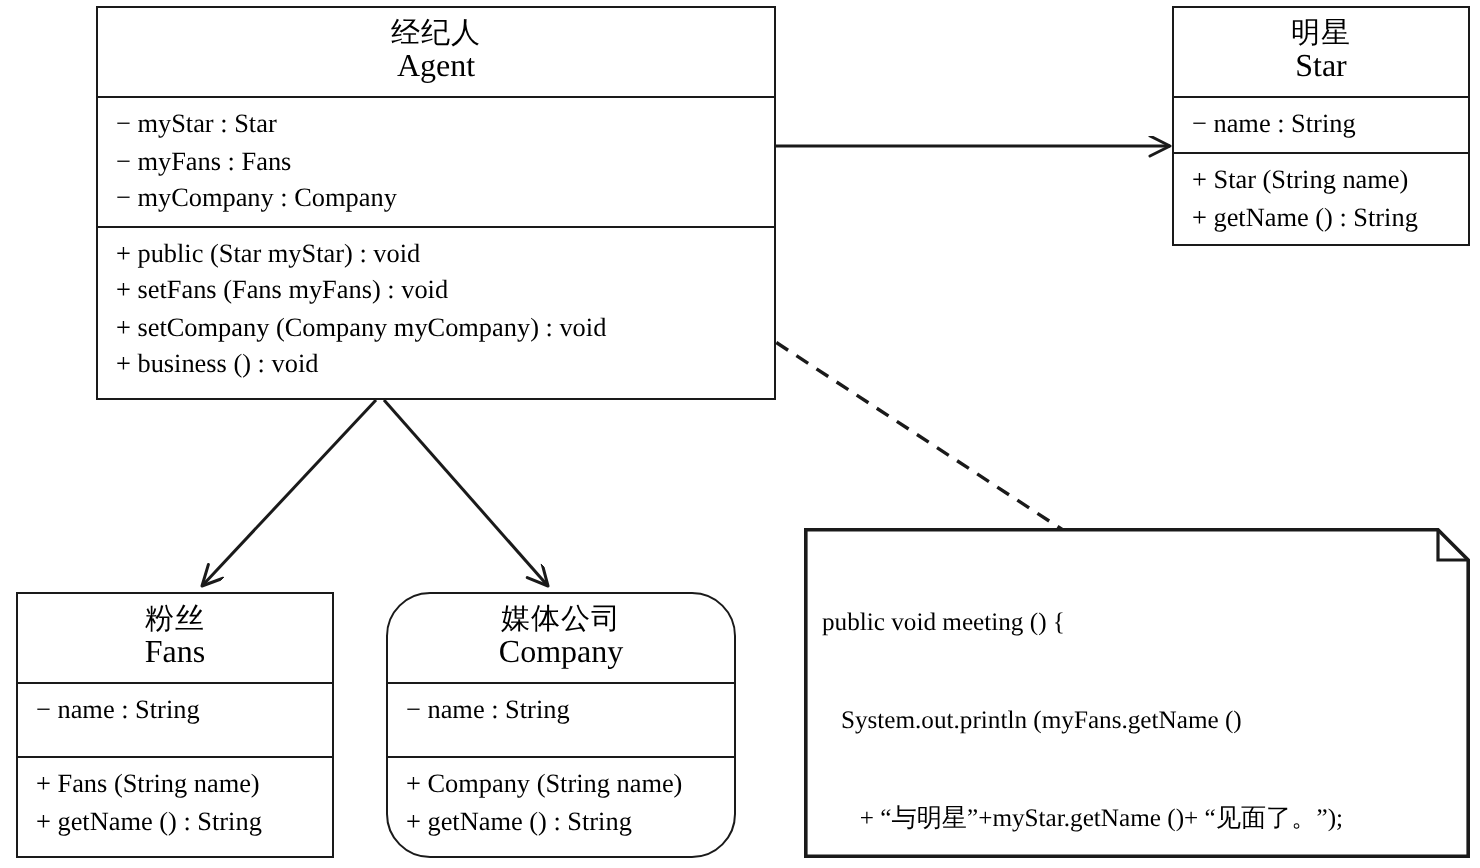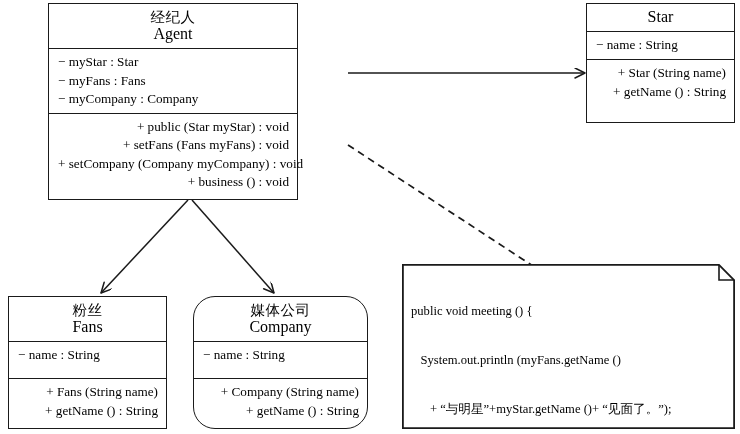--- a/index.html
+++ b/index.html
@@ -16,35 +16,35 @@
     box-sizing:border-box;
     border:1.6px solid #1a1a1a;
     background:#ffffff;
     z-index:3;
   }
   .uml-compartment{
     box-sizing:border-box;
     border-bottom:1.6px solid #1a1a1a;
     padding:4px 8px 4px 9px;
   }
-  .uml-compartment:last-child{border-bottom:none;text-align:right;}
+  .uml-compartment:last-child{border-bottom:none;}
   .uml-head{
     text-align:center;
     padding:5px 4px 6px 4px;
   }
   .cls-cn{font-size:14.5px;line-height:17px;letter-spacing:0.5px;}
   .cls-en{font-size:16px;line-height:16px;}
   .member{
     font-size:13.2px;
     line-height:18.5px;
     white-space:nowrap;
   }
 
   
-  #class-agent  {left:48px; top:3px;  width:250px; height:197px;}
+  #class-agent  {left:48px; top:3px;  width:340px; height:197px;}
   #class-star   {left:586px;top:3px;  width:149px; height:120px;}
   #class-fans   {left:8px;  top:296px;width:159px; height:133px;}
   #class-company{left:193px;top:296px;width:175px;height:133px;border-radius:22px;}
 
   #agent-attrs{min-height:60px;}
   #star-attrs{min-height:28px;}
   #fans-attrs,#company-attrs{min-height:37px;}
 
   
   #note-code{
@@ -108,20 +108,21 @@
     <div class="uml-compartment">
       <div class="member">+ public (Star myStar) : void</div>
       <div class="member">+ setFans (Fans myFans) : void</div>
       <div class="member">+ setCompany (Company myCompany) : void</div>
       <div class="member">+ business () : void</div>
     </div>
   </div>
 
   <div class="uml-class" id="class-star">
     <div class="uml-compartment uml-head">
+      <div class="cls-cn">明星</div>
       <div class="cls-en">Star</div>
     </div>
     <div class="uml-compartment" id="star-attrs">
       <div class="member">− name : String</div>
     </div>
     <div class="uml-compartment">
       <div class="member">+ Star (String name)</div>
       <div class="member">+ getName () : String</div>
     </div>
   </div>

